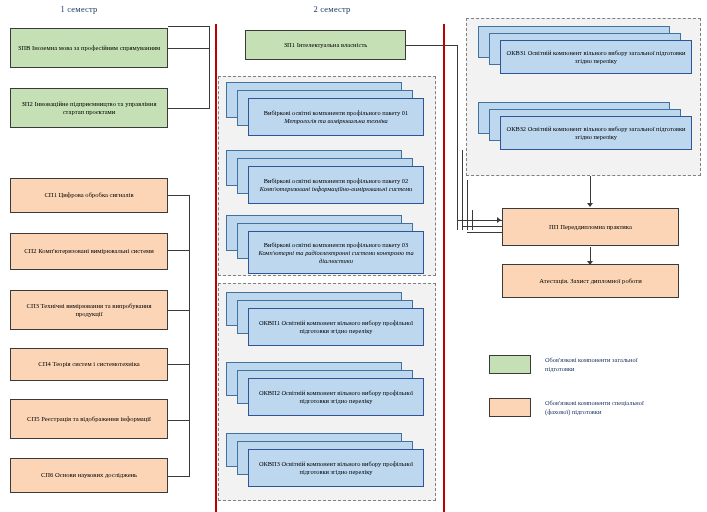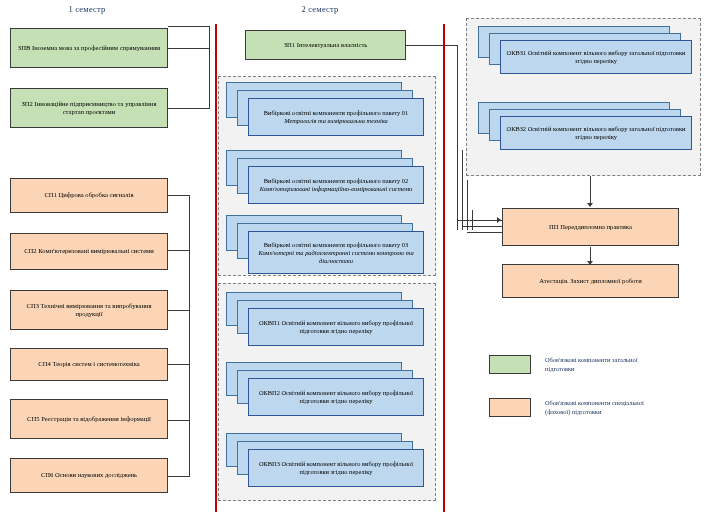--- a/index.html
+++ b/index.html
@@ -120,22 +120,22 @@
     line-height: 1.35;
     color: #1f3864;
     width: 140px;
   }
 </style>
 </head>
 <body>
 
 <div id="canvas">
 
-  <div class="sem-title" style="left:17px; top:4px; width:140px;">1 семестр</div>
-  <div class="sem-title" style="left:230px; top:4px; width:180px;">2 семестр</div>
+  <div class="sem-title" style="left:9px; top:4px; width:140px;">1 семестр</div>
+  <div class="sem-title" style="left:242px; top:4px; width:180px;">2 семестр</div>
 
   <div class="group-dashed" style="left:218px; top:76px; width:218px; height:200px;"></div>
   <div class="group-dashed" style="left:218px; top:283px; width:218px; height:218px;"></div>
   <div class="group-dashed" style="left:466px; top:18px; width:235px; height:158px;"></div>
 
   <div class="ln h" style="left:168px; top:48px; width:42px;"></div>
   <div class="ln h" style="left:168px; top:108px; width:42px;"></div>
   <div class="ln v" style="left:209px; top:26px; height:82px;"></div>
   <div class="ln h" style="left:168px; top:26px; width:42px;"></div>
 

